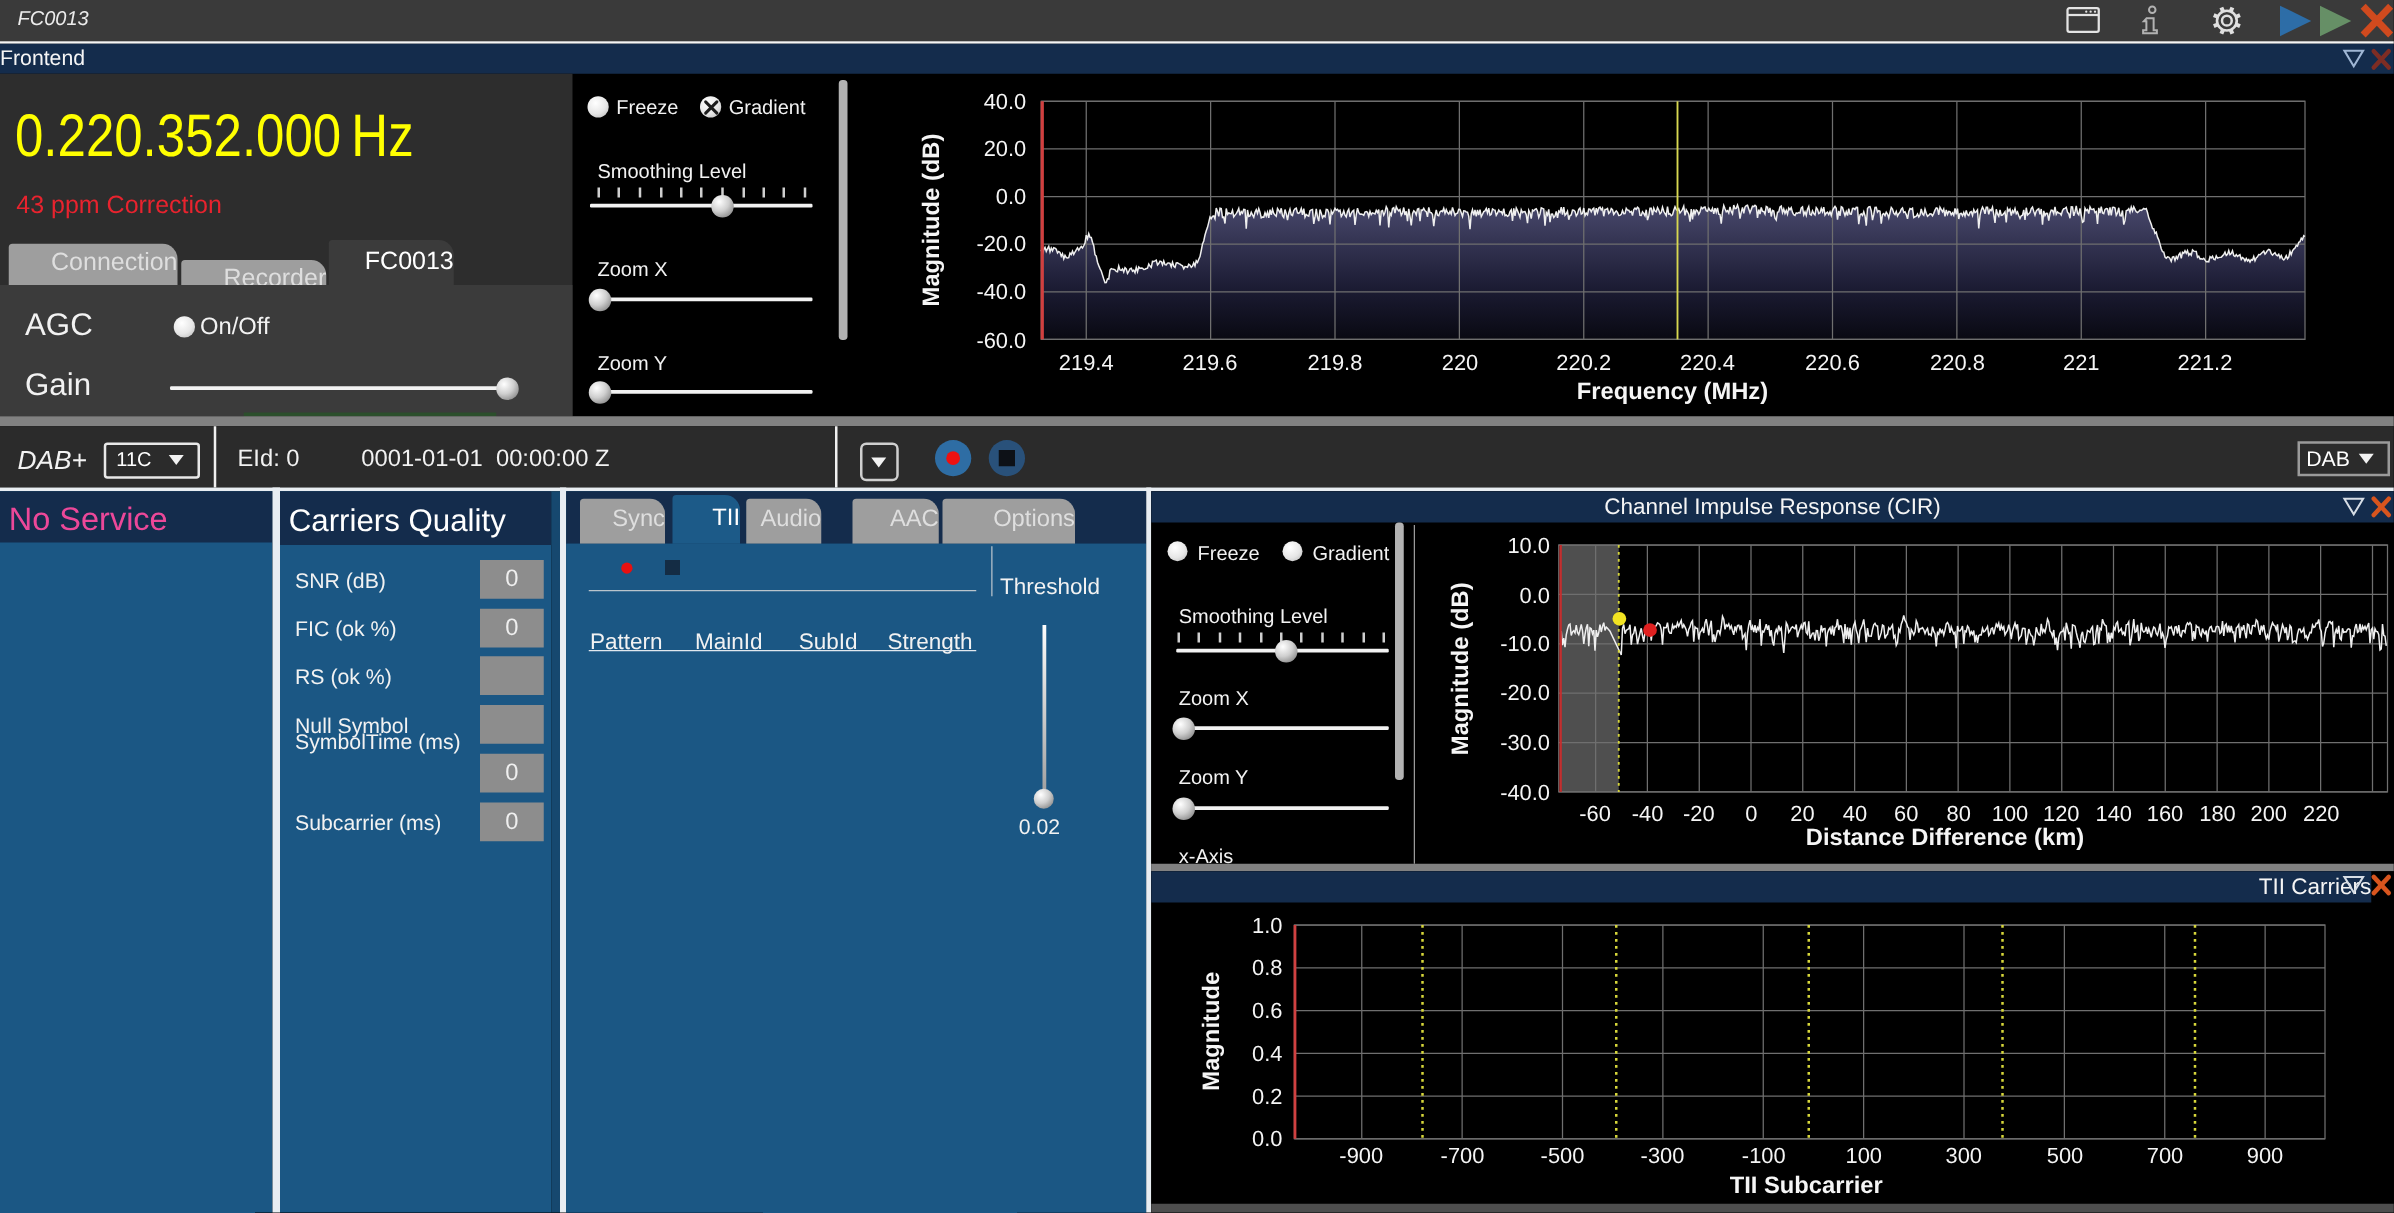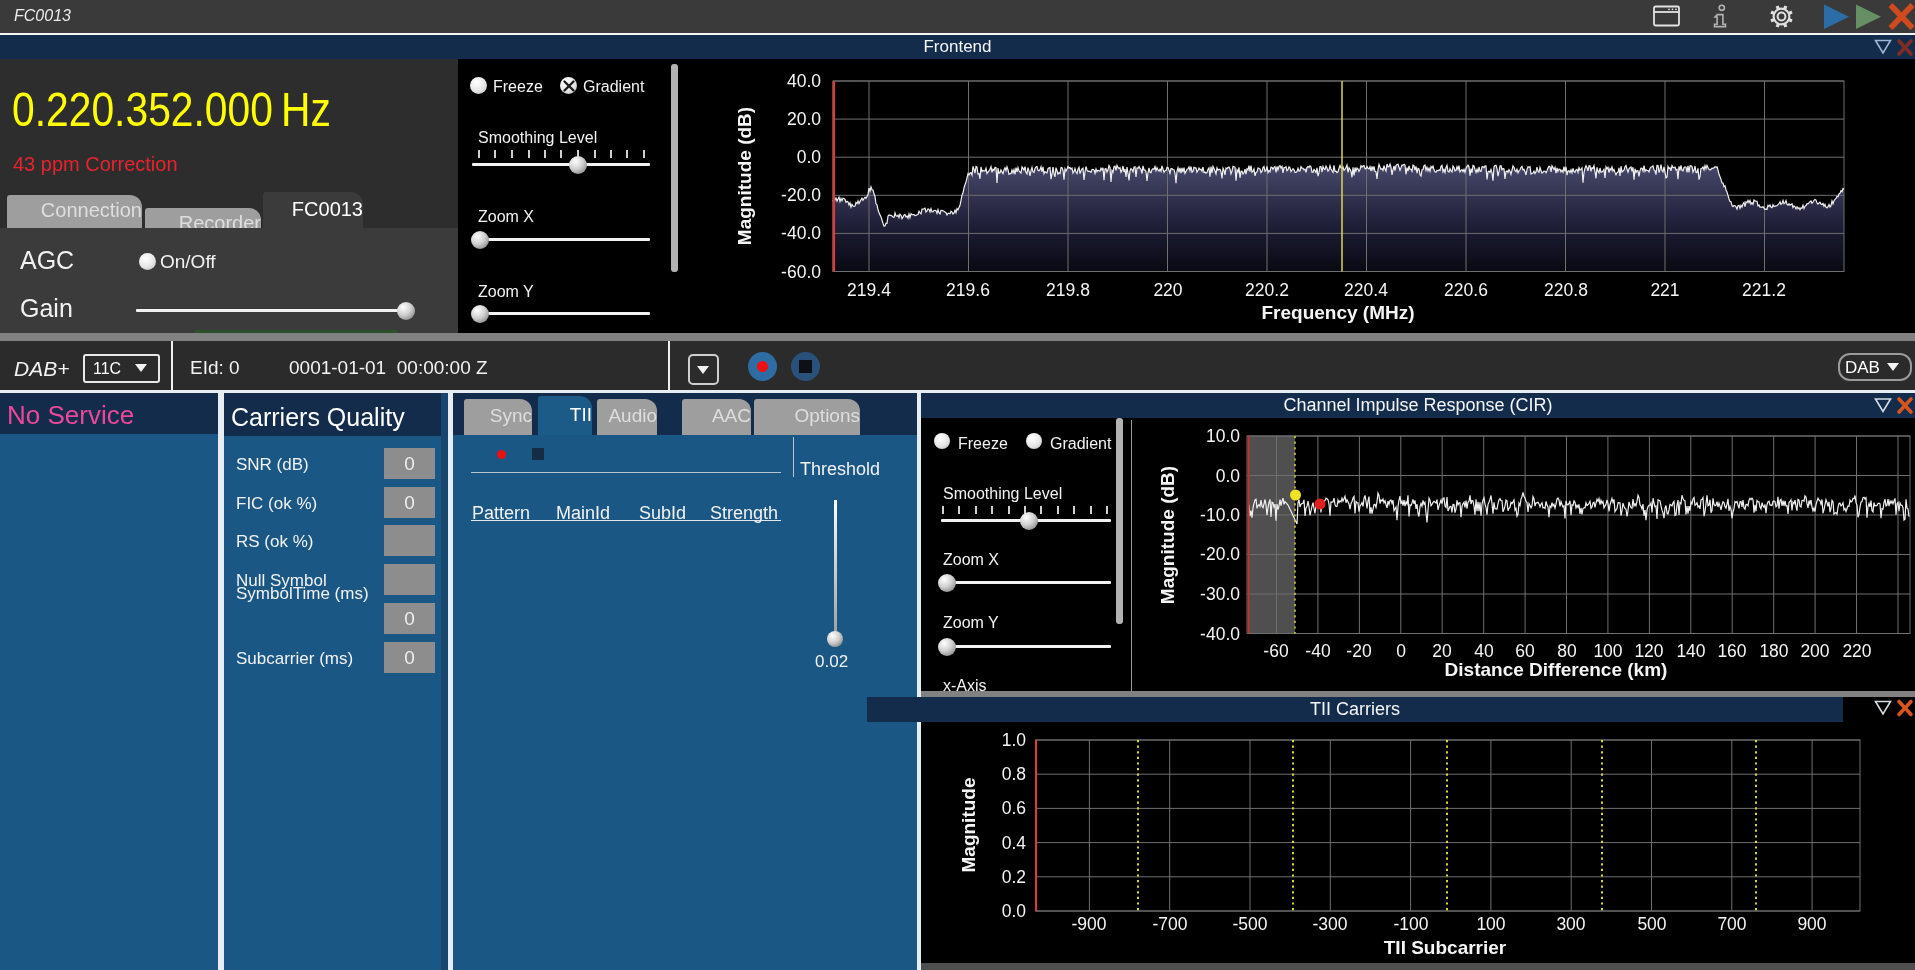--- a/index.html
+++ b/index.html
@@ -12,21 +12,21 @@
 .tab{position:absolute;border-radius:3px 12px 0 0;background:#9e9e9e;color:#dedede;text-align:right}
 .hdr{position:absolute;background:#142c4c;color:#f5f5f5}
 .gbox{position:absolute;width:51px;height:31px;background:#8d8d8d;color:#efefef;font-size:19px;text-align:center;line-height:31px}
 .lbl{position:absolute;font-size:17px;line-height:1}
 .ddown{position:absolute;border:2px solid #e8e8e8;border-radius:3px;color:#fff}
 .caret{position:absolute;width:0;height:0;border-left:6.5px solid transparent;border-right:6.5px solid transparent;border-top:8px solid #f2f2f2}
 </style></head><body>
 <div class="abs" style="left:0;top:0;width:1915px;height:33px;background:#3a3a3a"></div>
 <div class="abs" style="left:14px;top:7px;font-size:16px;font-style:italic;color:#ececec">FC0013</div>
 <div class="abs" style="left:0;top:33px;width:1915px;height:2px;background:#f5f5f5"></div>
-<div class="hdr" style="left:0;top:35px;width:1915px;height:24px;text-align:center;font-size:17px;line-height:24px">Frontend</div>
+<div class="hdr" style="left:0;top:35px;width:1915px;height:24px;font-size:17px;line-height:24px">Frontend</div>
 <div class="abs" style="left:0;top:59px;width:458px;height:274px;background:#2d2d2d"></div>
 <div class="abs" style="left:12px;top:82px;font-size:48px;color:#ffff00;white-space:nowrap;transform:scaleX(0.85);transform-origin:0 0">0.220.352.000 Hz</div>
 <div class="abs" style="left:13px;top:153px;font-size:20px;color:#e8232e">43 ppm Correction</div>
 <div class="tab" style="left:7px;top:195px;width:135px;height:33px;font-size:20px;line-height:31px">Connection</div>
 <div class="tab" style="left:145px;top:208px;width:116px;height:21px;font-size:20px;line-height:31px">Recorder</div>
 <div class="tab" style="left:263px;top:192px;width:100px;height:36px;font-size:20px;line-height:34px;background:#3b3b3b;color:#fff">FC0013</div>
 <div class="abs" style="left:0;top:228px;width:458px;height:105px;background:#3b3b3b"></div>
 <div class="abs" style="left:20px;top:246px;font-size:25px">AGC</div>
 <div class="radio" style="left:139px;top:253px"></div>
 <div class="abs" style="left:160px;top:251px;font-size:19px">On/Off</div>
@@ -69,21 +69,21 @@
 <div class="abs" style="left:171px;top:341px;width:2px;height:49px;background:#f0f0f0"></div>
 <div class="abs" style="left:190px;top:357px;font-size:19px">EId: 0</div>
 <div class="abs" style="left:289px;top:357px;font-size:19px">0001-01-01&nbsp;&nbsp;00:00:00 Z</div>
 <div class="abs" style="left:668px;top:341px;width:2px;height:49px;background:#f0f0f0"></div>
 <div class="ddown" style="left:688px;top:354px;width:31px;height:31px;border-radius:5px;border-color:#cfcfcf"></div>
 <div class="caret" style="left:697px;top:366px"></div>
 <div class="abs" style="left:748px;top:352px;width:29px;height:29px;border-radius:50%;background:#2e6da4"></div>
 <div class="abs" style="left:757px;top:361px;width:11px;height:11px;border-radius:50%;background:#ee1111"></div>
 <div class="abs" style="left:791px;top:352px;width:29px;height:29px;border-radius:50%;background:#29517a"></div>
 <div class="abs" style="left:799px;top:360px;width:13px;height:13px;background:#0d1117"></div>
-<div class="ddown" style="left:1838px;top:353px;width:74px;height:28px;font-size:17px;background:#2b2b2b;border-color:#9a9a9a;border-radius:12px">
+<div class="ddown" style="left:1838px;top:353px;width:74px;height:28px;font-size:17px;background:#2b2b2b;border-color:#9a9a9a;border-radius:0">
     <span style="position:absolute;left:5px;top:3px">DAB</span>
   </div>
 <div class="caret" style="left:1887px;top:363px"></div>
 <div class="abs" style="left:0;top:390px;width:1915px;height:3px;background:#e8edf2"></div>
 <div class="abs" style="left:0;top:393px;width:218px;height:577px;background:#1b5784"></div>
 <div class="hdr" style="left:0;top:393px;width:218px;height:41px"></div>
 <div class="abs" style="left:7px;top:400px;font-size:26px;color:#ec4899">No Service</div>
 <div class="abs" style="left:218px;top:390px;width:6px;height:580px;background:#e8edf2"></div>
 <div class="abs" style="left:224px;top:393px;width:217px;height:577px;background:#1b5784"></div>
 <div class="hdr" style="left:224px;top:393px;width:217px;height:43px"></div>
@@ -148,21 +148,21 @@
 <div class="track" style="left:941px;top:581px;width:170px"></div>
 <div class="knob" style="left:938px;top:574px"></div>
 <div class="abs" style="left:943px;top:614px;font-size:16px">Zoom Y</div>
 <div class="track" style="left:941px;top:645px;width:170px"></div>
 <div class="knob" style="left:938px;top:638px"></div>
 <div class="abs" style="left:943px;top:677px;font-size:16px">x-Axis</div>
 <div class="abs" style="left:1116px;top:418px;width:7px;height:206px;background:#b2b2b2;border-radius:3px"></div>
 <div class="abs" style="left:1131px;top:420px;width:1px;height:271px;background:#9a9a9a"></div>
 <div class="abs" style="left:921px;top:691px;width:994px;height:6px;background:#818181"></div>
 <div class="abs" style="left:921px;top:697px;width:994px;height:273px;background:#000"></div>
-<div class="hdr" style="left:867px;top:697px;width:976px;height:25px;text-align:center;font-size:18px;line-height:24px">TII Carriers</div>
+<div class="hdr" style="left:921px;top:697px;width:976px;height:25px;text-align:right;font-size:18px;line-height:24px">TII Carriers</div>
 <div class="abs" style="left:921px;top:963px;width:994px;height:7px;background:#4e4e4e"></div>
 <svg id="ov" width="1915" height="970" viewBox="0 0 1915 970">
 <defs>
 <linearGradient id="sg" x1="0" y1="81" x2="0" y2="271.5" gradientUnits="userSpaceOnUse">
 <stop offset="0" stop-color="#8484a8"></stop>
         <stop offset="0.42" stop-color="#4a4a6e"></stop>
         <stop offset="0.78" stop-color="#1c1c34"></stop>
         <stop offset="1" stop-color="#090912"></stop>
 </linearGradient>
 </defs>

